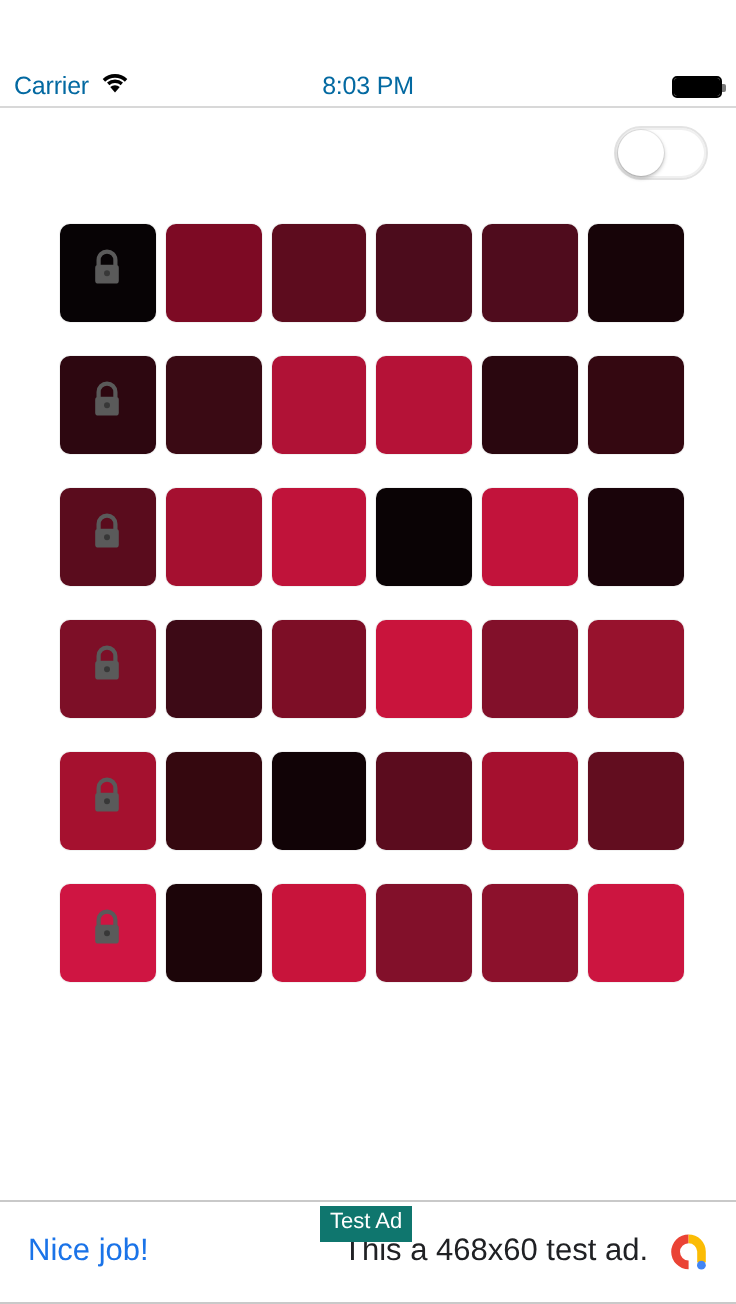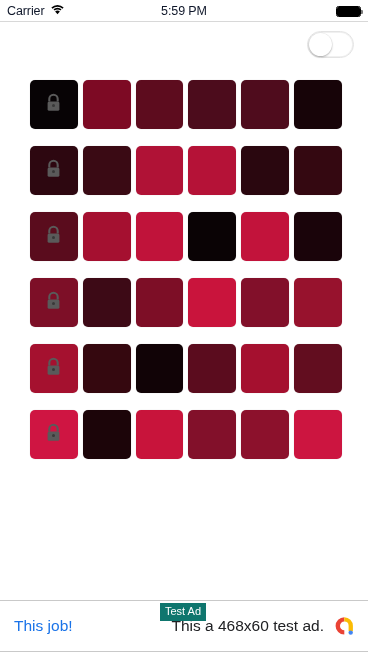--- a/index.html
+++ b/index.html
@@ -18,23 +18,24 @@
   }
 
   
   .status-bar {
     height: 22px;
     flex: 0 0 22px;
     display: flex;
     align-items: center;
     padding: 0 7px;
     font-size: 12.5px;
-    color: #0f172a;
+    color: #0369a1;
     letter-spacing: -0.1px;
     position: relative;
+    margin-top: 32px;
   }
   .sb-left { display: flex; align-items: center; gap: 5px; }
   .sb-carrier { font-size: 12.5px; }
   .sb-center {
     position: absolute;
     left: 0; right: 0;
     text-align: center;
     font-size: 12.5px;
     font-weight: 400;
   }
@@ -161,21 +162,21 @@
     <div class="sb-left">
       <span class="sb-carrier">Carrier</span>
       <span>
         <svg width="15" height="11" viewBox="0 0 16 12">
           <path d="M8 11.2 L5.4 8.2 a3.9 3.9 0 0 1 5.2 0 Z" fill="#000"></path>
           <path d="M8 3.1c2.1 0 4 .8 5.4 2.2l1.3-1.5A10 10 0 0 0 8 1.1 10 10 0 0 0 1.3 3.8l1.3 1.5A7.8 7.8 0 0 1 8 3.1z" fill="#000"></path>
           <path d="M8 6.0c1.2 0 2.3.45 3.1 1.2l1.25-1.45A6.6 6.6 0 0 0 8 4.1a6.6 6.6 0 0 0-4.35 1.65L4.9 7.2A4.6 4.6 0 0 1 8 6.0z" fill="#000"></path>
         </svg>
       </span>
     </div>
-    <div class="sb-center">5:59 PM</div>
+    <div class="sb-center">8:03 PM</div>
     <div class="sb-right">
       <span class="battery"></span>
     </div>
     <div class="sb-divider"></div>
   </div>
 
   <div class="toggle-area">
     <div class="toggle">
       <div class="toggle-knob"></div>
     </div>
@@ -264,21 +265,21 @@
         <div class="cell" style="background: rgb(200, 20, 59);"></div>
         <div class="cell" style="background: rgb(130, 16, 42);"></div>
         <div class="cell" style="background: rgb(140, 17, 44);"></div>
         <div class="cell" style="background: rgb(204, 21, 64);"></div>
       </div>
     </div>
 
   <div class="ad-spacer"></div>
 
   <div class="ad-banner">
-    <span class="ad-cta">This job!</span>
+    <span class="ad-cta">Nice job!</span>
     <span class="ad-body">This a 468x60 test ad.</span>
     <span class="ad-badge">Test Ad</span>
     <span class="ad-logo">
       <svg width="28" height="28" viewBox="0 0 28 28">
         <path d="M14.3 5.2 A8.6 8.6 0 1 0 14.3 22.6 L14.3 18.2 A4.3 4.3 0 1 1 14.3 9.6 Z" fill="#EA4335"></path>
         <path d="M14.3 5.2 A8.6 8.6 0 0 1 22.9 13.8 L22.9 19.2 L18.6 19.2 L18.6 13.8 A4.3 4.3 0 0 0 14.3 9.6 Z" fill="#FBBC04"></path>
         <circle cx="20.7" cy="20.6" r="2.2" fill="#4285F4"></circle>
       </svg>
     </span>
   </div>

